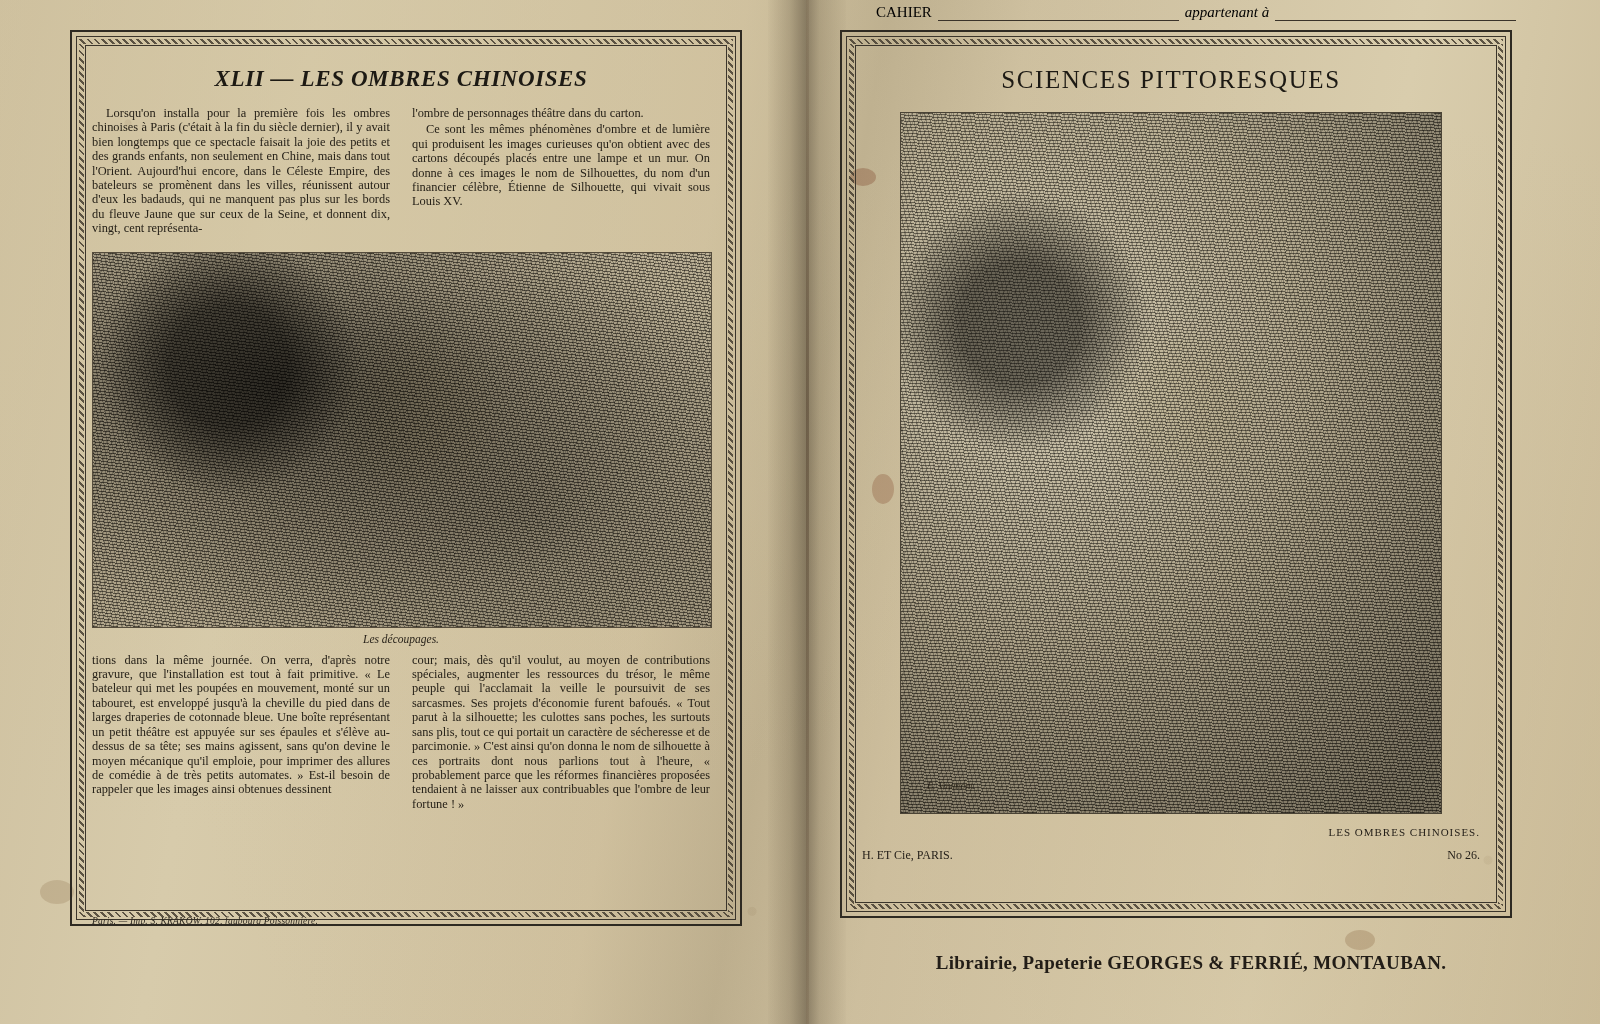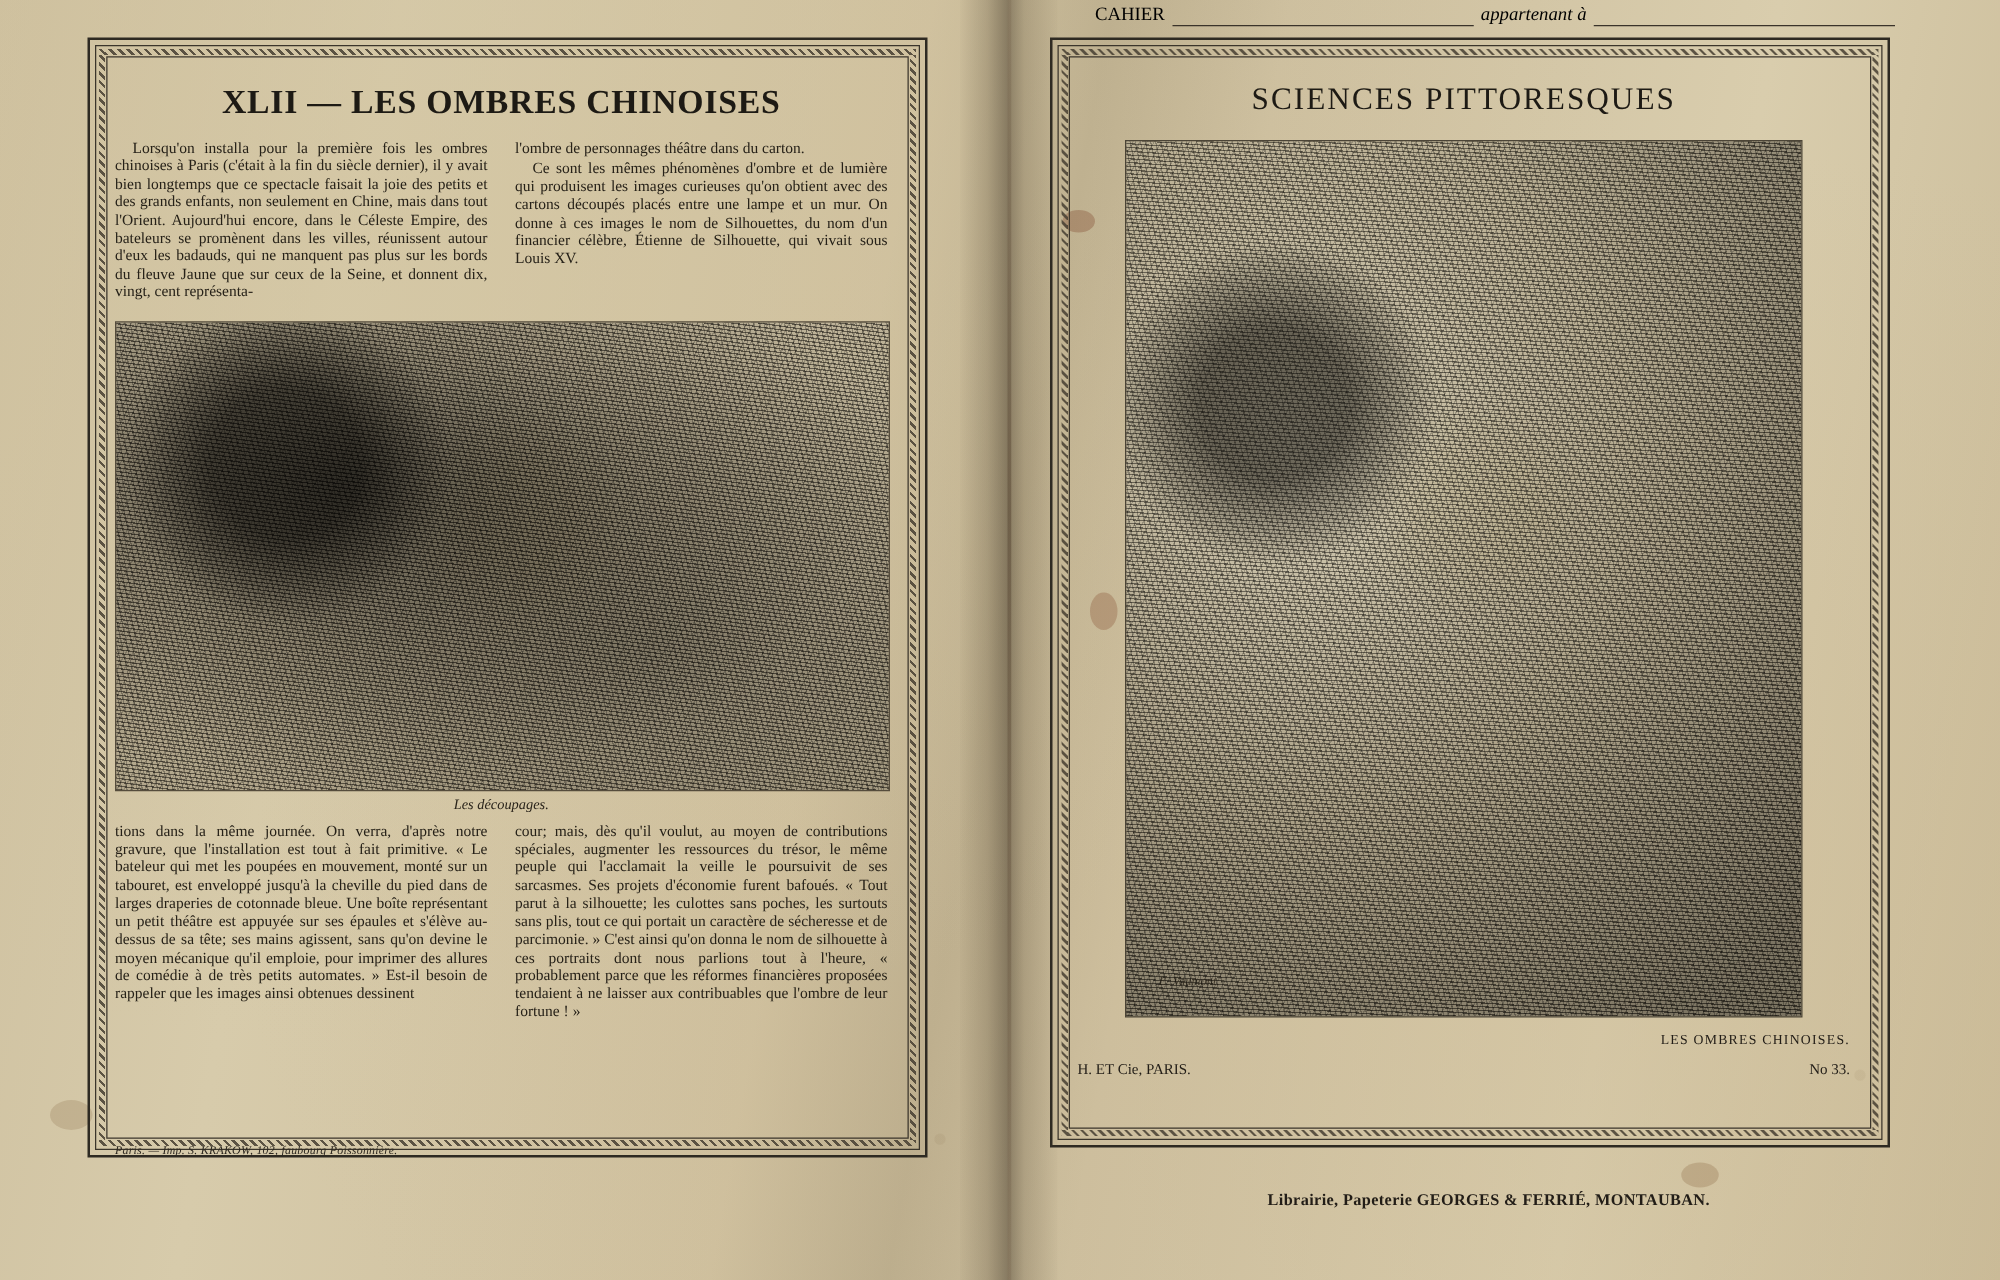--- a/index.html
+++ b/index.html
@@ -116,26 +116,27 @@
   .left-content {
     position: absolute;
     left: 34px;
     top: 46px;
     width: 618px;
     height: 838px;
     color: #241f18;
   }
   .article-title {
     text-align: center;
-    font-size: 27px;
+    font-size: 23px;
     font-weight: bold;
     letter-spacing: .6px;
     margin: 12px 0 14px 0;
     color: #1d1a14;
     font-family: "Liberation Serif", serif;
+    font-style: italic;
   }
   .cols {
     display: flex;
     gap: 22px;
   }
   .col {
     width: 298px;
     font-size: 12.4px;
     line-height: 14.4px;
     text-align: justify;
@@ -252,21 +253,21 @@
     margin-top: 10px;
     font-size: 12px;
     color: #221d17;
   }
   .publisher-line {
     position: absolute;
     left: 828px;
     top: 952px;
     width: 726px;
     text-align: center;
-    font-size: 13px;
+    font-size: 19px;
     font-weight: bold;
     letter-spacing: .3px;
     color: #221d17;
     font-family: "Liberation Serif", serif;
   }
   .stain {
     position: absolute;
     border-radius: 50%;
     pointer-events: none;
     mix-blend-mode: multiply;
@@ -339,21 +340,21 @@
     <div class="brand-title">SCIENCES PITTORESQUES</div>
 
     <div class="engraving-right">
       <div style="position:absolute;left:26px;bottom:22px;font-size:10px;font-style:italic;color:#2b2419;opacity:.8;">E. Vaumont.</div>
     </div>
 
     <div class="plate-caption">LES OMBRES CHINOISES.</div>
 
     <div class="plate-footer">
       <span>H. ET Cie, PARIS.</span>
-      <span>No 33.</span>
+      <span>No 26.</span>
     </div>
   </div>
 </div>
 
 <div class="publisher-line">Librairie, Papeterie GEORGES &amp; FERRIÉ, MONTAUBAN.</div>
 
 <div class="gutter"></div>
 <div class="gutter-crease"></div>
 
 </body></html>

